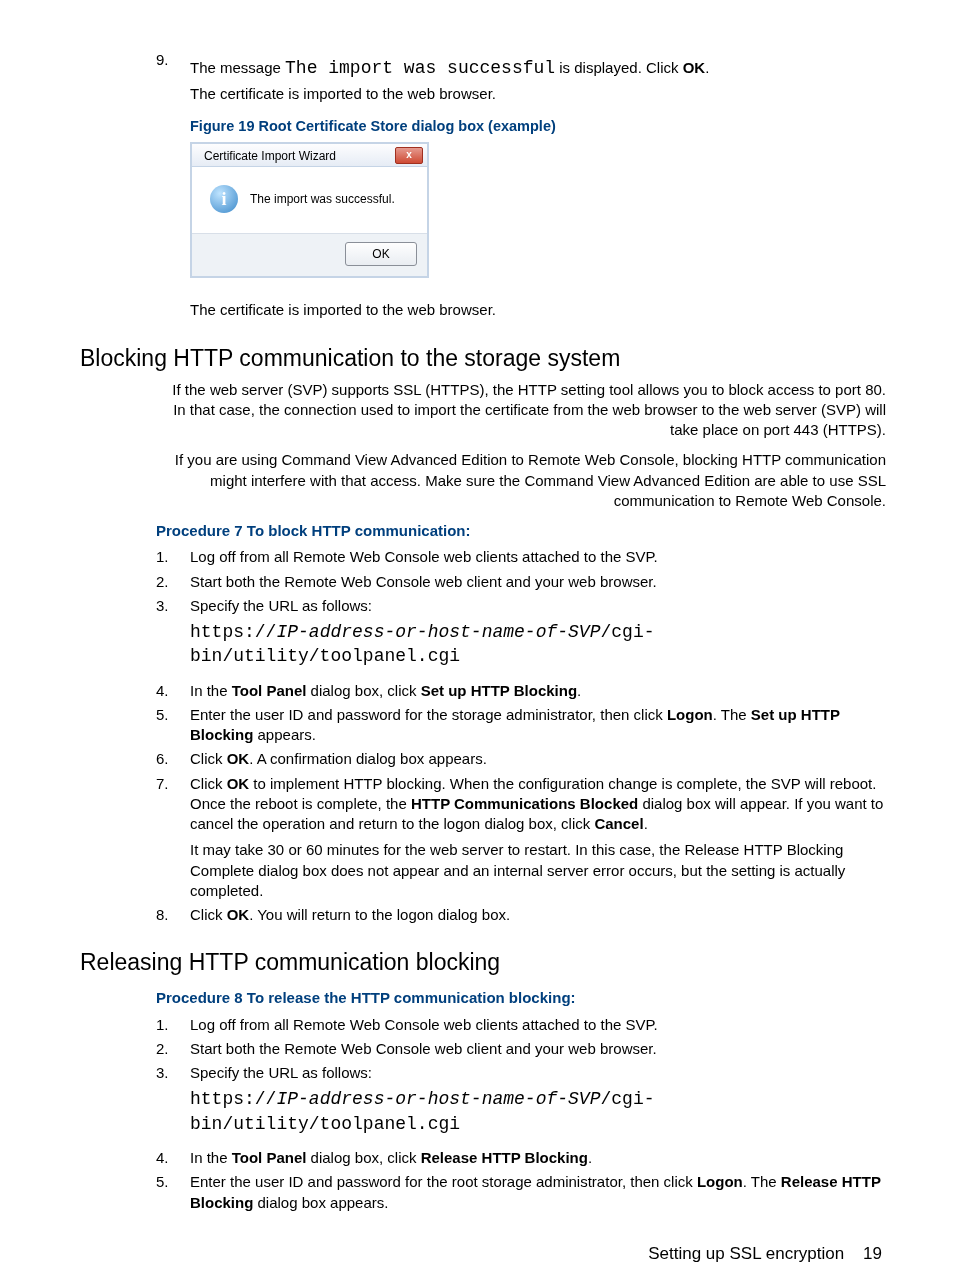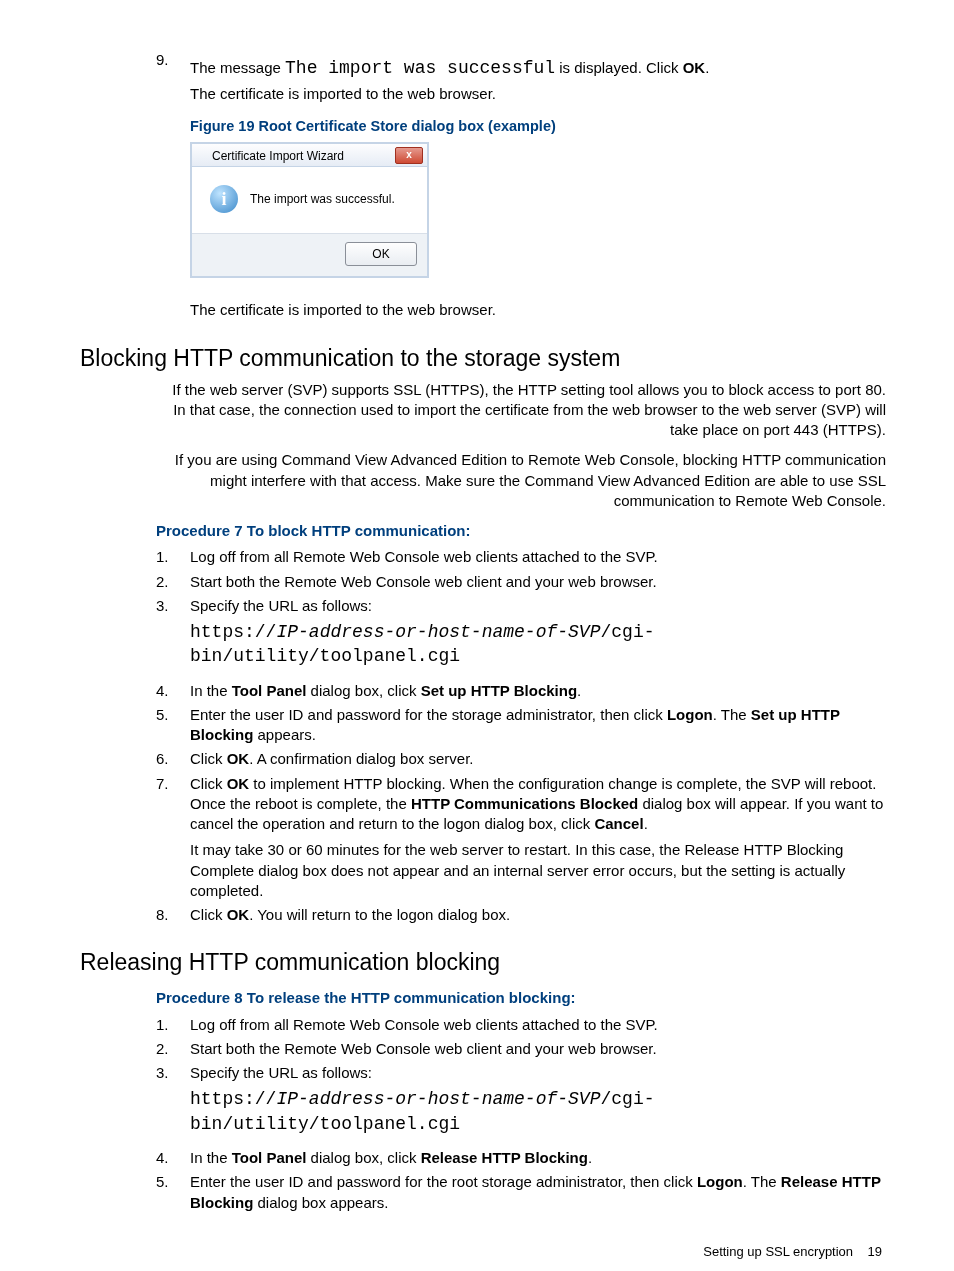--- a/index.html
+++ b/index.html
@@ -44,21 +44,21 @@
     width: 235px;
     border: 2px solid #c5d4e6;
     background: #f3f6f9;
     font-family: "Segoe UI", Tahoma, sans-serif;
     font-size: 12px;
   }
   .figure-title {
     display: flex;
     align-items: center;
     justify-content: space-between;
-    padding: 3px 4px 2px 20px;
+    padding: 3px 4px 2px 12px;
     background: linear-gradient(#fdfdfe, #e6ecf5);
     border-bottom: 1px solid #c5d4e6;
   }
   .figure-close {
     width: 26px;
     height: 15px;
     background: linear-gradient(#e59a8f, #cf4a34);
     border: 1px solid #a03020;
     border-radius: 2px;
     color: #fff;
@@ -130,21 +130,21 @@
   .mono-italic {
     font-style: italic;
     text-align: center;
   }
   .code-line {
     margin: 4px 0 8px 0;
   }
   b { font-weight: bold; }
   .footer {
     text-align: right;
-    font-size: 13px;
+    font-size: 17px;
     margin-top: 30px;
     padding-right: 4px;
   }
 </style>
 </head>
 <body>
 
 <div class="ol-item level1">
   <div class="ol-num">9.</div>
   <div class="ol-body">
@@ -195,21 +195,21 @@
 <div class="ol-item level1">
   <div class="ol-num">4.</div>
   <div class="ol-body"><span>In the </span><b>Tool Panel</b><span> dialog box, click </span><b>Set up HTTP Blocking</b><span>.</span></div>
 </div>
 <div class="ol-item level1">
   <div class="ol-num">5.</div>
   <div class="ol-body"><span>Enter the user ID and password for the storage administrator, then click </span><b>Logon</b><span>. The </span><b>Set up HTTP Blocking</b><span> appears.</span></div>
 </div>
 <div class="ol-item level1">
   <div class="ol-num">6.</div>
-  <div class="ol-body"><span>Click </span><b>OK</b><span>. A confirmation dialog box server.</span></div>
+  <div class="ol-body"><span>Click </span><b>OK</b><span>. A confirmation dialog box appears.</span></div>
 </div>
 <div class="ol-item level1">
   <div class="ol-num">7.</div>
   <div class="ol-body">
     <div><span>Click </span><b>OK</b><span> to implement HTTP blocking. When the configuration change is complete, the SVP will reboot. Once the reboot is complete, the </span><b>HTTP Communications Blocked</b><span> dialog box will appear. If you want to cancel the operation and return to the logon dialog box, click </span><b>Cancel</b><span>.</span></div>
     <div style="margin-top:6px">It may take 30 or 60 minutes for the web server to restart. In this case, the Release HTTP Blocking Complete dialog box does not appear and an internal server error occurs, but the setting is actually completed.</div>
   </div>
 </div>
 <div class="ol-item level1">
   <div class="ol-num">8.</div>

